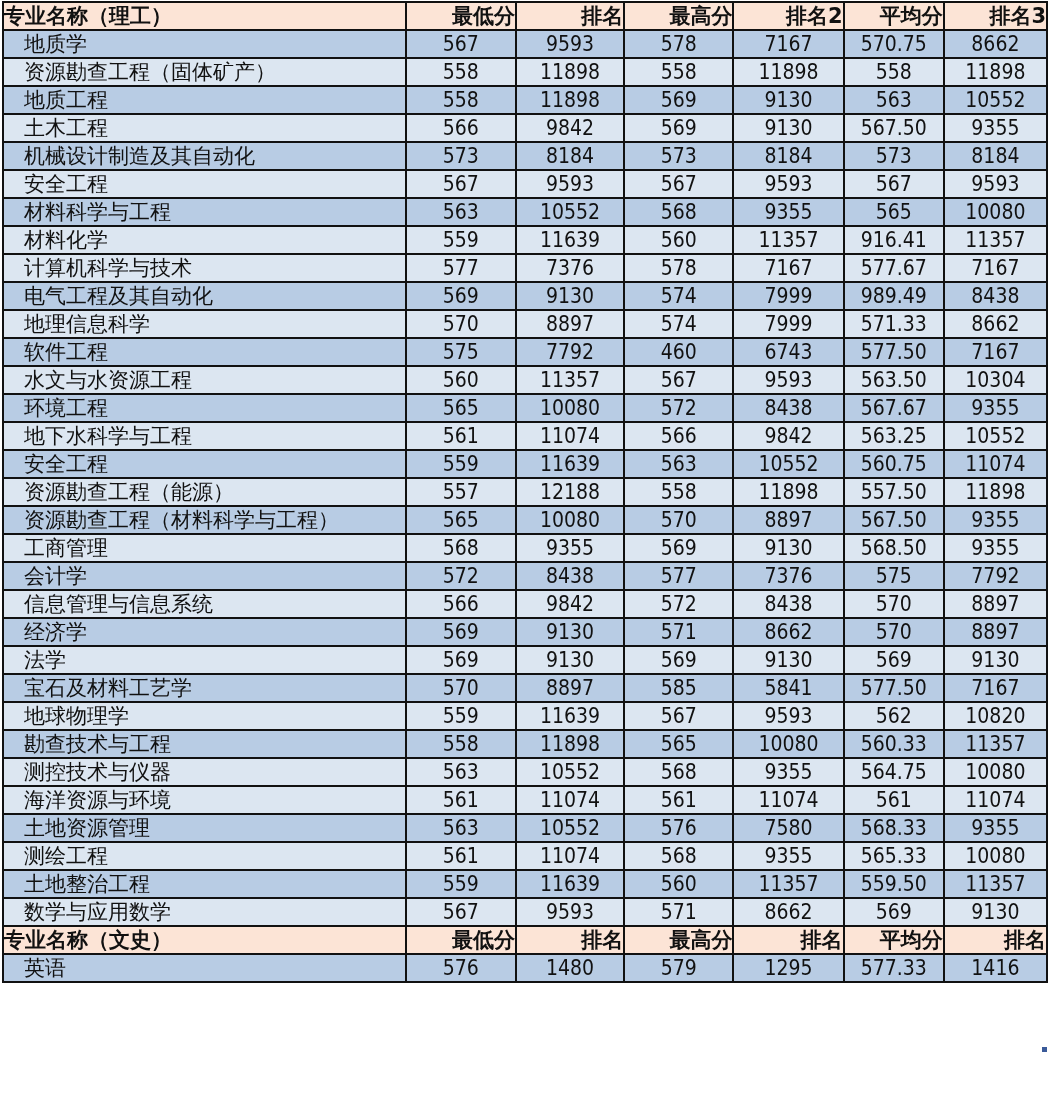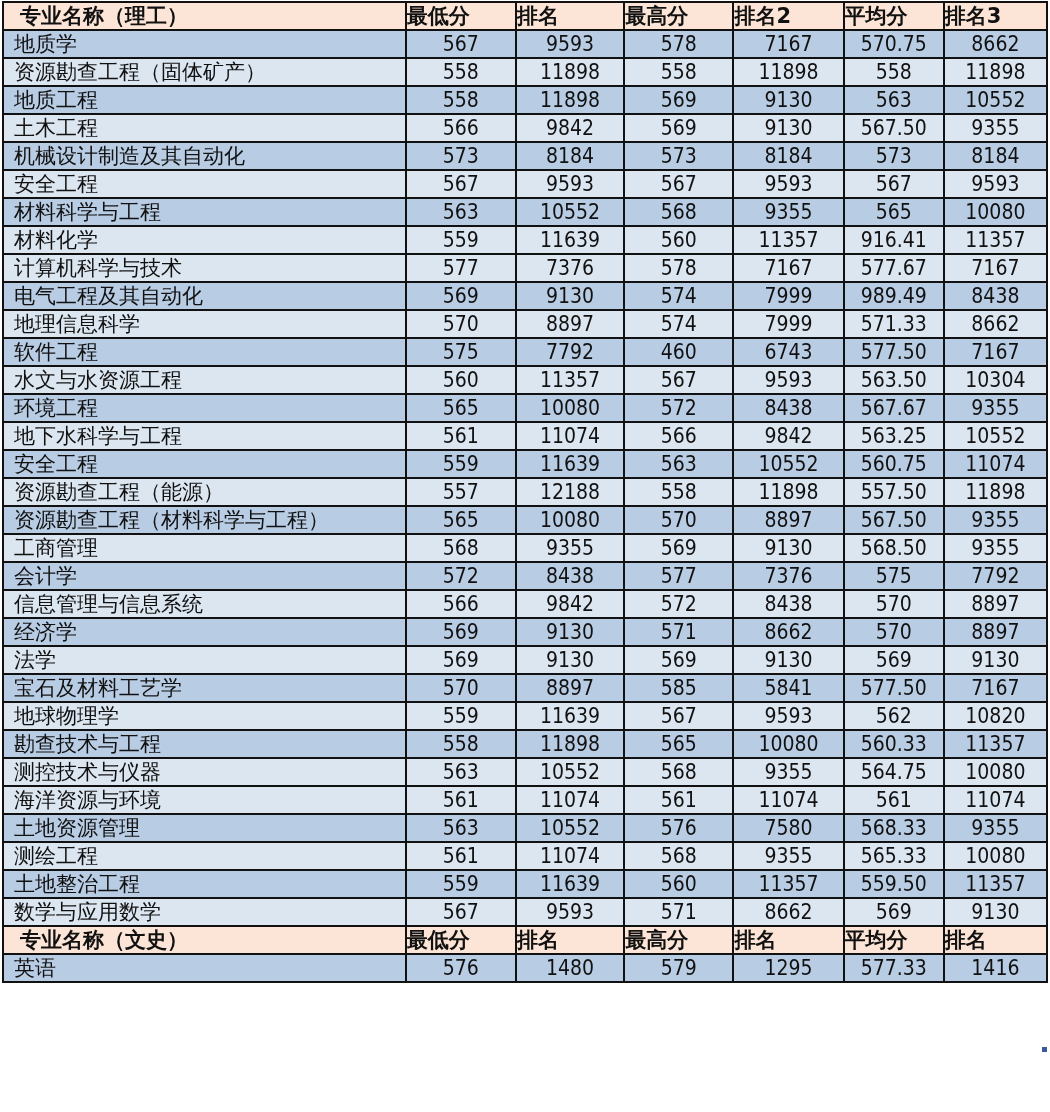--- a/index.html
+++ b/index.html
@@ -17,24 +17,24 @@
     padding: 0;
     font-size: 21px;
     line-height: 26px;
     color: #111111;
     white-space: nowrap;
     overflow: hidden;
   }
   table.sheet th {
     background: #fce4d6;
     font-weight: bold;
-    text-align: left;
+    text-align: right;
   }
-  table.sheet th.name-head { text-align: left; padding-left: 16px; }
-  table.sheet td.name { text-align: left; padding-left: 10px; }
+  table.sheet th.name-head { text-align: left; padding-left: 0; }
+  table.sheet td.name { text-align: left; padding-left: 20px; }
   table.sheet td.num { text-align: center; font-family: "DejaVu Sans Condensed", "Liberation Sans Narrow", "DejaVu Sans", sans-serif; font-stretch: condensed; }
   tr.odd td { background: #b8cce4; }
   tr.even td { background: #dce6f1; }
   col.c0 { width: 402px; }
   col.c1 { width: 110px; }
   col.c2 { width: 108px; }
   col.c3 { width: 109px; }
   col.c4 { width: 110px; }
   col.c5 { width: 100px; }
   col.c6 { width: 103px; }

